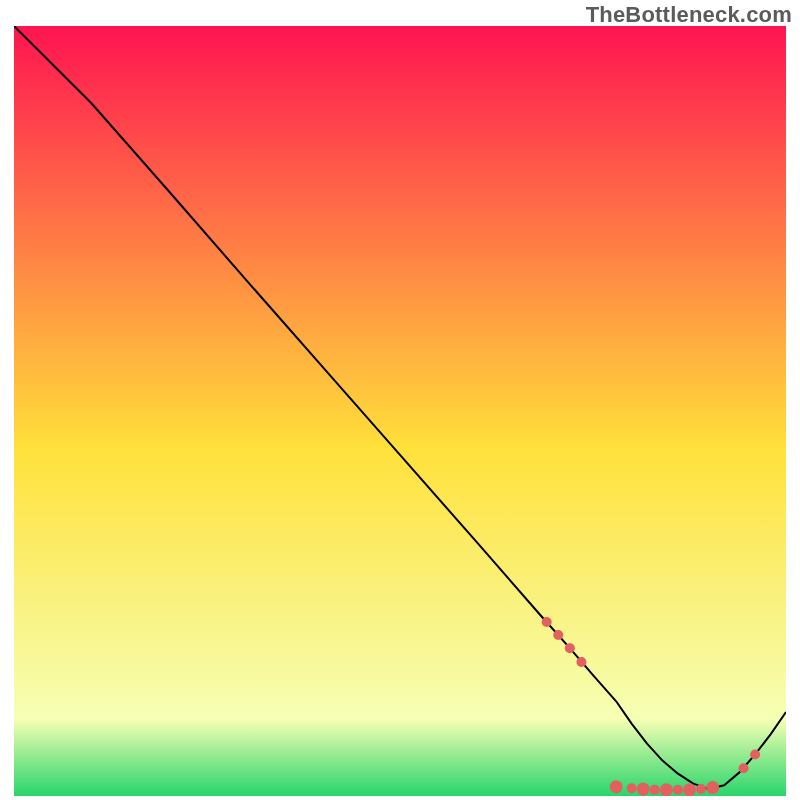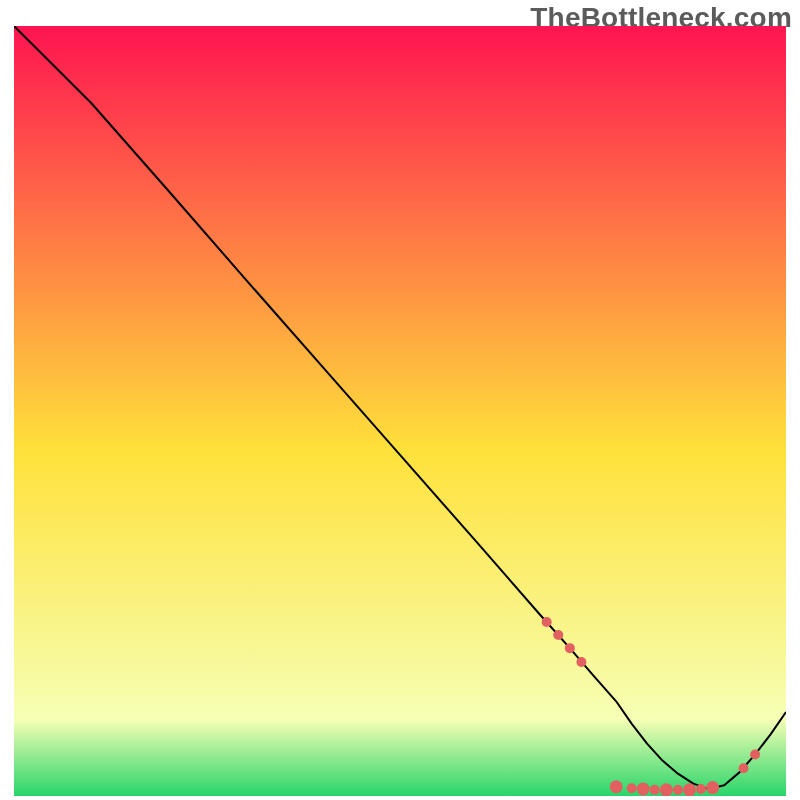--- a/index.html
+++ b/index.html
@@ -13,21 +13,21 @@
   }
   .stage {
     position: relative;
     width: 800px;
     height: 800px;
   }
   .watermark {
     position: absolute;
     top: 2px;
     right: 8px;
-    font-size: 28px;
+    font-size: 22px;
     font-weight: 600;
     color: #5b5b5b;
     letter-spacing: 0.2px;
     user-select: none;
     text-align: center;
   }
   svg.plot {
     position: absolute;
     left: 14px;
     top: 26px;

